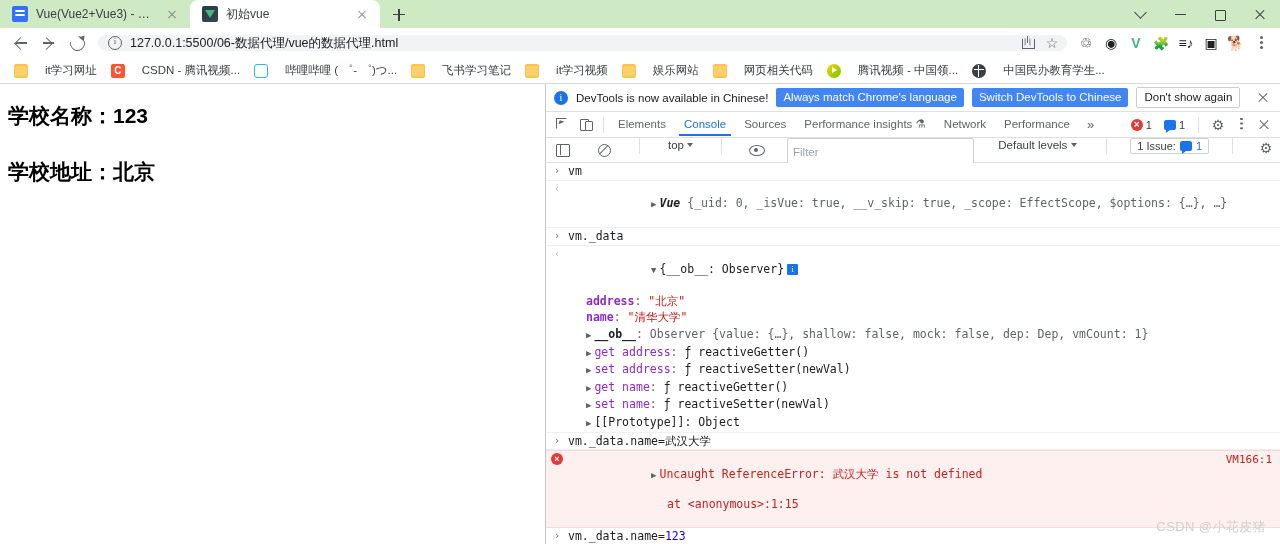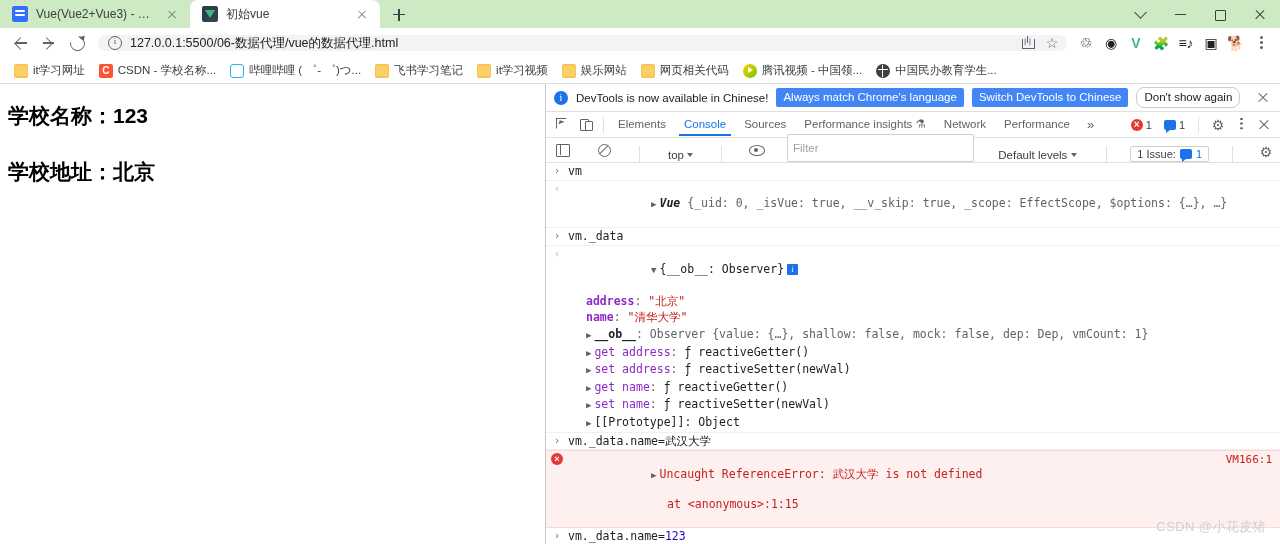--- a/index.html
+++ b/index.html
@@ -128,21 +128,21 @@
   .menu-dots:before{
     content:""; position:absolute; left:10px; top:4px; width:3px;height:3px;border-radius:50%;
     background:#5f6368; box-shadow:0 5px 0 #5f6368, 0 10px 0 #5f6368;
   }
 
   
   .bookmarks {
     height:26px; flex:0 0 26px; background:#fff; display:flex; align-items:center;
     padding:0 8px; gap:2px; border-bottom:1px solid #dadce0; overflow:hidden;
   }
-  .bm { display:flex; align-items:center; gap:5px; padding:2px 6px; border-radius:4px;
+  .bm { display:flex; align-items:center; gap:17px; padding:2px 6px; border-radius:4px;
         font-size:11.5px; color:#3c4043; white-space:nowrap;text-align:right; }
   .bm-ico { width:14px;height:14px; flex:0 0 14px; border-radius:2px;
             display:flex;align-items:center;justify-content:center;font-size:9px;color:#fff;}
   .ico-folder{ background:#f8c44f; border-radius:2px; position:relative;}
   .ico-folder:before{content:"";position:absolute;left:1px;top:2px;width:12px;height:10px;
      background:#fcd068;border-radius:1px;}
   .ico-csdn{ background:#fc5531; font-weight:bold; font-size:10px; }
   .ico-bili{ background:#fff; border:1.3px solid #2ab6e4; border-radius:3px; }
   .ico-tx{ background:#fff; position:relative; }
   .ico-tx:before{content:"";position:absolute;left:0;top:0;width:14px;height:14px;border-radius:50%;
@@ -174,21 +174,21 @@
     width:14px;height:14px;border-radius:50%;background:#1a73e8;flex:0 0 14px;
     color:#fff;font-size:10px;display:flex;align-items:center;justify-content:center;
     font-family:"Liberation Serif",serif;
   }
   .btn-blue {
     background:#4285f4; color:#fff; border:none; border-radius:2px;
     padding:2px 7px; font-size:11.5px; font-family:inherit; line-height:15px;
     white-space:nowrap;
   }
   .btn-plain {
-    background:#fff; color:#202124; border:1px solid #cdcdcd; border-radius:8px;
+    background:#fff; color:#202124; border:1px solid #cdcdcd; border-radius:2px;
     padding:2px 7px; font-size:11.5px; font-family:inherit; line-height:15px; white-space:nowrap;
   }
   .banner-x { margin-left:auto; width:18px;height:18px;position:relative; }
   .banner-x:before,.banner-x:after{content:"";position:absolute;left:3px;top:8.5px;
     width:12px;height:1.2px;background:#5f6368;}
   .banner-x:before{transform:rotate(45deg);} .banner-x:after{transform:rotate(-45deg);}
 
   .dt-tabs {
     height:26px; flex:0 0 26px; background:#fff; border-bottom:1px solid #e0e0e0;
     display:flex; align-items:center; padding:0 4px; font-size:11.5px; color:#5f6368; gap:0;
@@ -230,21 +230,21 @@
   .kebab { width:18px;height:20px;position:relative; }
   .kebab:before{content:"";position:absolute;left:8px;top:3px;width:2.6px;height:2.6px;border-radius:50%;
     background:#5f6368;box-shadow:0 4.6px 0 #5f6368,0 9.2px 0 #5f6368;}
   .dtclose { width:20px;height:20px;position:relative; }
   .dtclose:before,.dtclose:after{content:"";position:absolute;left:4px;top:9.5px;width:12px;height:1.3px;
     background:#5f6368;}
   .dtclose:before{transform:rotate(45deg);} .dtclose:after{transform:rotate(-45deg);}
 
   .dt-filterbar {
     height:25px; flex:0 0 25px; background:#fff; border-bottom:1px solid #e0e0e0;
-    display:flex; align-items:flex-end; padding:0 4px; gap:18px; font-size:11.5px; color:#3c4043;
+    display:flex; align-items:flex-start; padding:0 4px; gap:18px; font-size:11.5px; color:#3c4043;
   }
   .sidebar-ico:before{content:"";position:absolute;left:6px;top:6px;width:12px;height:11px;
     border:1.3px solid #5f6368;border-radius:1px;}
   .sidebar-ico:after{content:"";position:absolute;left:9.5px;top:6px;width:1.3px;height:11px;
     background:#5f6368;}
   .ban-ico:before{content:"";position:absolute;left:6px;top:6px;width:11px;height:11px;
     border:1.3px solid #5f6368;border-radius:50%;}
   .ban-ico:after{content:"";position:absolute;left:6px;top:11px;width:12px;height:1.3px;
     background:#5f6368;transform:rotate(-45deg);}
   .eye-ico:before{content:"";position:absolute;left:4px;top:7px;width:14px;height:9px;
@@ -359,21 +359,21 @@
     </div>
   </div>
 
   <div class="bookmarks">
     <div class="bm">
       <span class="bm-ico ico-folder"></span>
       <span>it学习网址</span>
     </div>
     <div class="bm">
       <span class="bm-ico ico-csdn">C</span>
-      <span>CSDN - 学校名称...</span>
+      <span>CSDN - 腾讯视频...</span>
     </div>
     <div class="bm">
       <span class="bm-ico ico-bili"></span>
       <span>哔哩哔哩 ( ゜- ゜)つ...</span>
     </div>
     <div class="bm">
       <span class="bm-ico ico-folder"></span>
       <span>飞书学习笔记</span>
     </div>
     <div class="bm">

